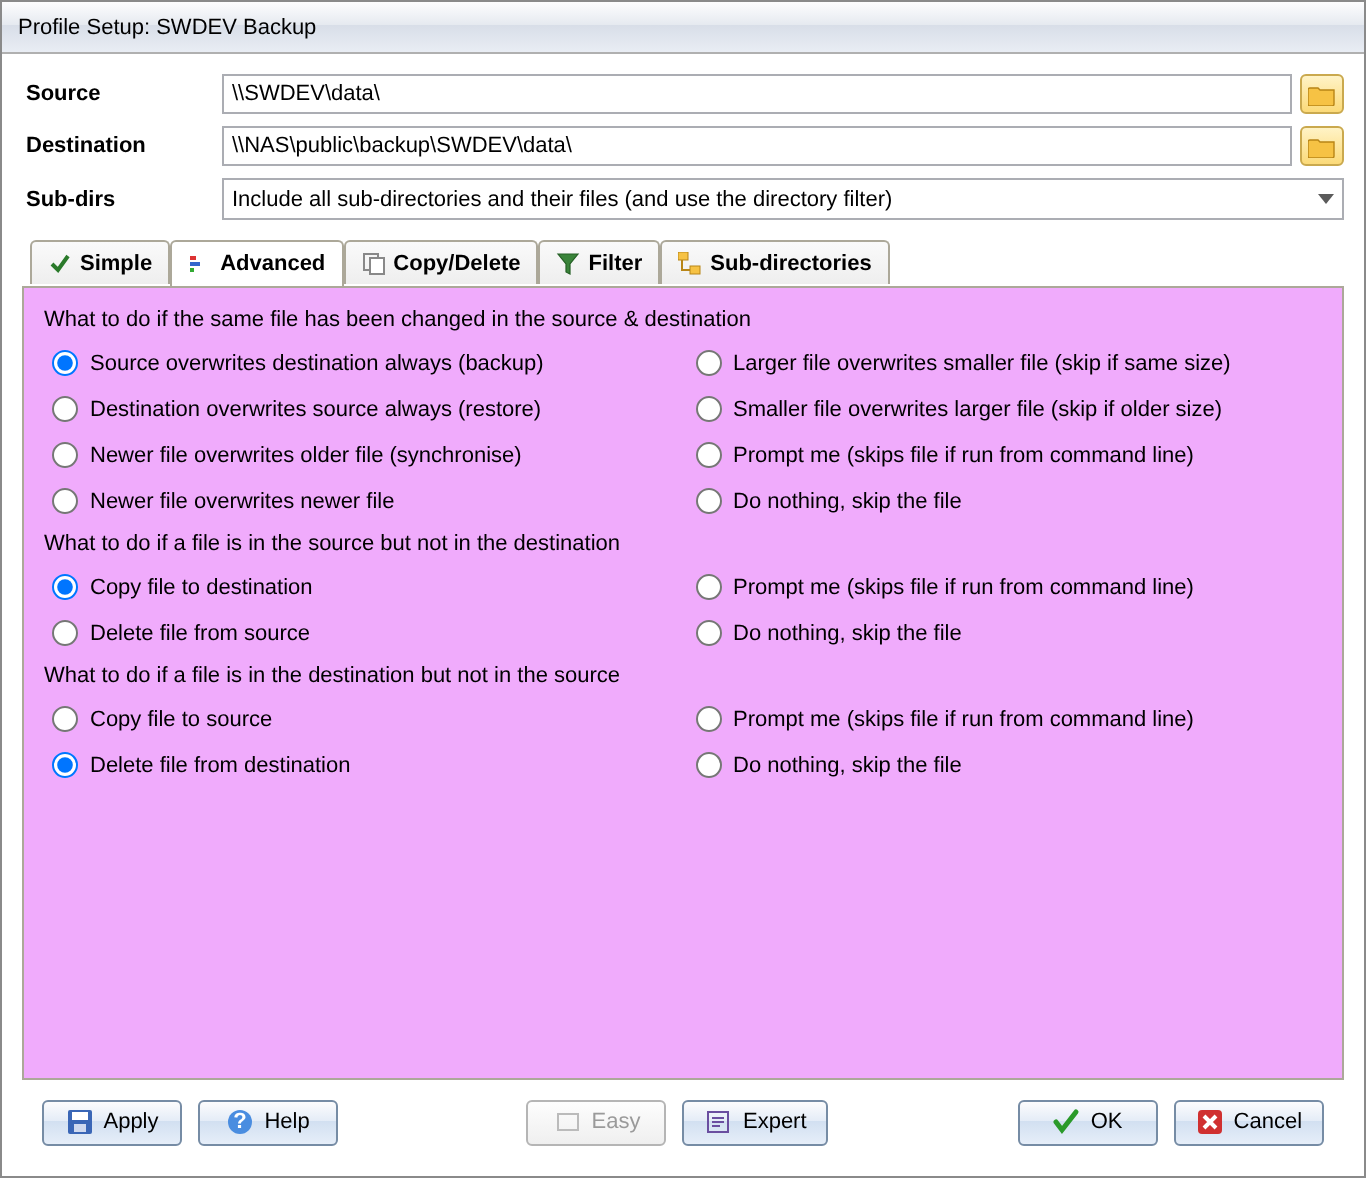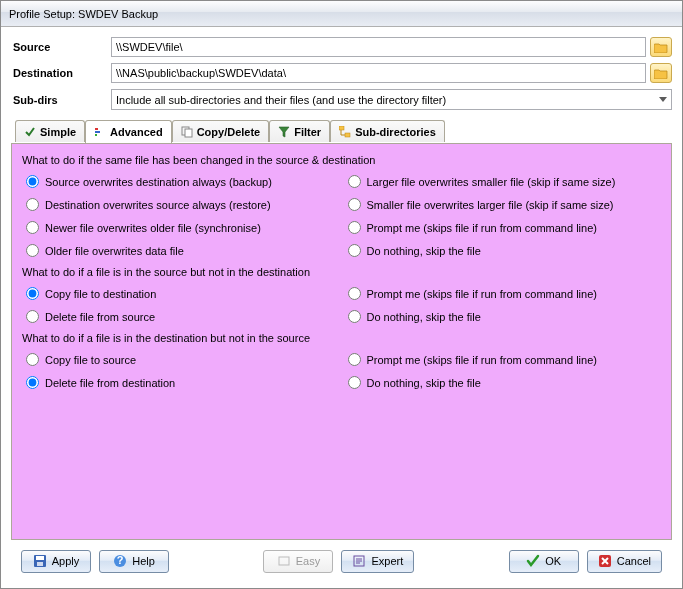--- a/index.html
+++ b/index.html
@@ -36,21 +36,21 @@
 <div class="window">
 
   <div class="titlebar">
     <span>Profile Setup: SWDEV Backup</span>
   </div>
 
   <div class="content">
 
     <div class="row">
       <div class="row-label">Source</div>
-      <div class="text-input">\\SWDEV\file\</div>
+      <div class="text-input">\\SWDEV\data\</div>
       <div class="folder-btn">
         <span class="ico">
           <svg width="14" height="11" viewBox="0 0 14 11">
               <path d="M1 2h4l1 1h7v7a1 1 0 0 1-1 1H1a1 1 0 0 1-1-1V3a1 1 0 0 1 1-1z" fill="#f6c244" stroke="#b88516" stroke-width="0.7"></path>
             </svg>
         </span>
       </div>
     </div>
 
     <div class="row">
@@ -133,31 +133,31 @@
           <label class="rad">
               <input type="radio" name="g1" style="">
               <span>Destination overwrites source always (restore)</span>
             </label>
           <label class="rad">
               <input type="radio" name="g1" style="">
               <span>Newer file overwrites older file (synchronise)</span>
             </label>
           <label class="rad">
               <input type="radio" name="g1" style="">
-              <span>Older file overwrites data file</span>
+              <span>Newer file overwrites newer file</span>
             </label>
         </div>
         <div class="radio-col">
           <label class="rad">
               <input type="radio" name="g1" style="">
               <span>Larger file overwrites smaller file (skip if same size)</span>
             </label>
           <label class="rad">
               <input type="radio" name="g1" style="">
-              <span>Smaller file overwrites larger file (skip if same size)</span>
+              <span>Smaller file overwrites larger file (skip if older size)</span>
             </label>
           <label class="rad">
               <input type="radio" name="g1" style="">
               <span>Prompt me (skips file if run from command line)</span>
             </label>
           <label class="rad">
               <input type="radio" name="g1" style="">
               <span>Do nothing, skip the file</span>
             </label>
         </div>

